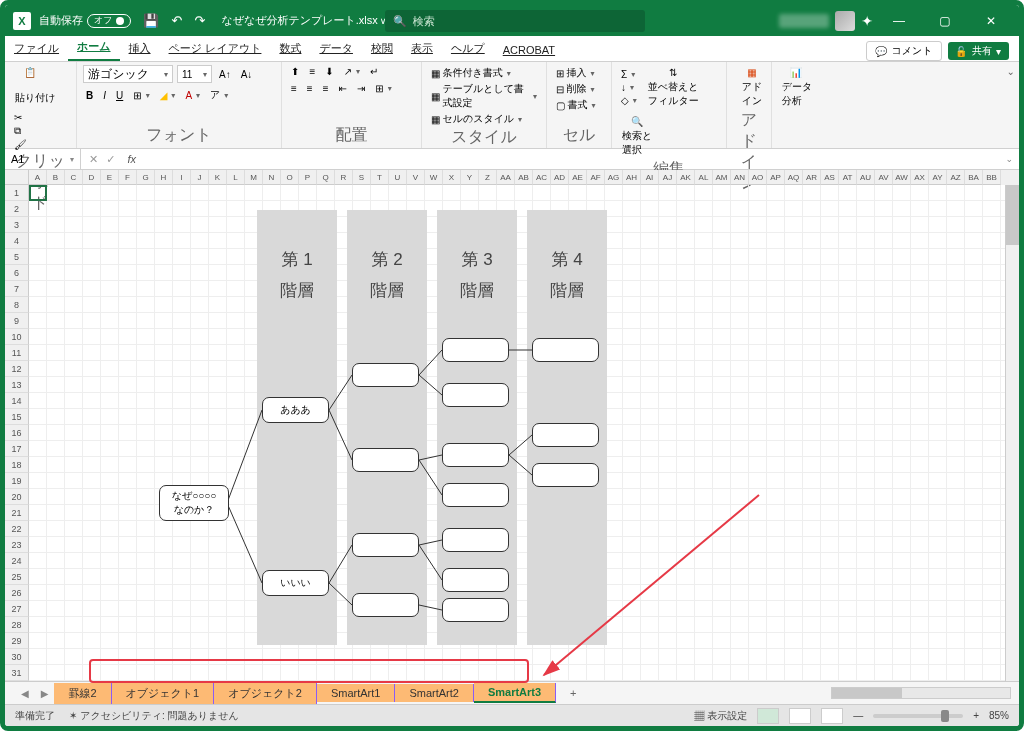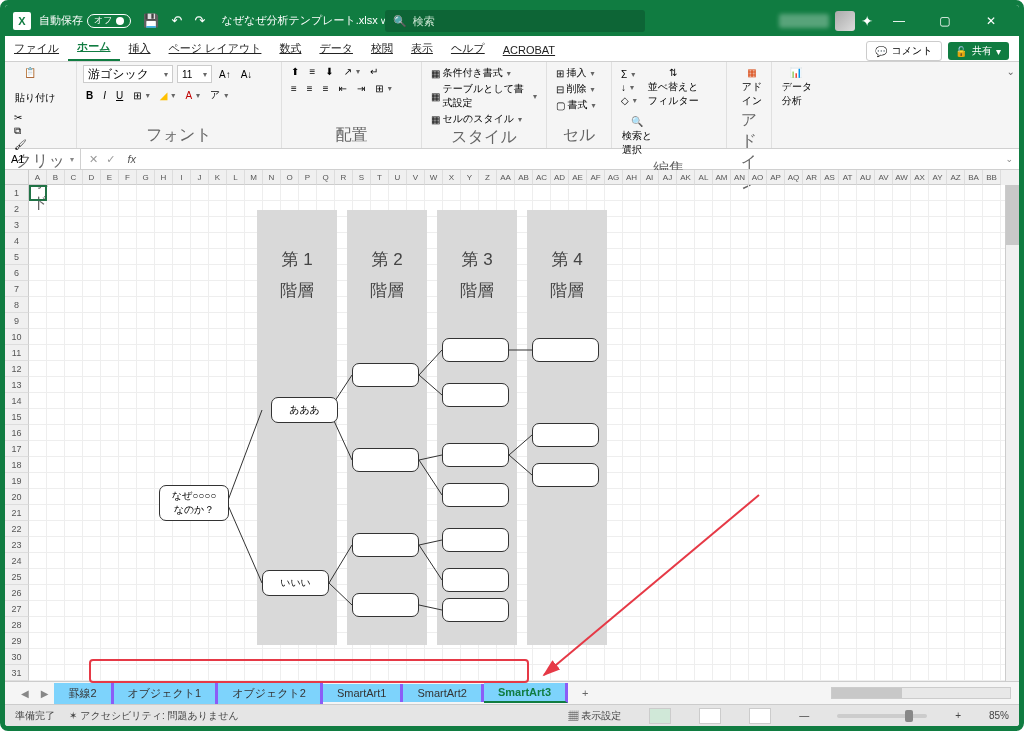--- a/index.html
+++ b/index.html
@@ -56,27 +56,27 @@
   
   .band { position:absolute; background:#d9d9d9; top:25px; height:435px; width:80px;}
   .band-label { text-align:center; font-size:17px; color:#444; padding:35px 6px 0; line-height:1.8;}
   .node { position:absolute; border:1.5px solid #333; border-radius:7px; background:#fff; font-size:10px; display:flex; align-items:center; justify-content:center; text-align:center; padding:2px;}
   .svg-lines { position:absolute; left:0; top:0; pointer-events:none;}
 
   .annotation { position:absolute; color:#e63946; font-size:21px; font-weight:500;}
   .arrow-svg { position:absolute; pointer-events:none;}
 
   .tabs-bar { height:23px; border-top:1px solid #ccc; background:#f5f5f5; display:flex; align-items:center; font-size:11px; padding-left:10px;}
-  .shtab { padding:3px 14px; border-right:3px solid #8b5cf6; cursor:pointer; background:#7dd3fc; color:#333;}
+  .shtab { padding:3px 14px; border-right:1px solid #8b5cf6; cursor:pointer; background:#fdba74; color:#333;}
   .shtab.active { border-bottom:2px solid #107c41; color:#107c41; font-weight:600;}
   .shnav { color:#888; padding:0 6px; cursor:pointer; font-size:10px;}
   .addsh { padding:0 14px; color:#666; cursor:pointer;}
 
   .statusbar { height:22px; background:#e5e5e5; border-top:1px solid #ccc; display:flex; align-items:center; font-size:10px; color:#444; padding:0 10px;}
-  .sb-right { margin-left:auto; display:flex; align-items:center; gap:28px;}
+  .sb-right { margin-left:auto; display:flex; align-items:center; gap:10px;}
   .viewbtn { width:22px; height:16px; border:1px solid #ccc; background:#fff; cursor:pointer;}
   .viewbtn.active{background:#d0e8d8;}
   .zoomslider { width:90px; height:4px; background:#ccc; position:relative; border-radius:2px;}
   .zoomslider .thumb { position:absolute; width:8px; height:12px; background:#888; top:-4px; left:75%; border-radius:2px;}
   
   .tab-highlight { position:absolute; border:2px solid #e63946; border-radius:4px; pointer-events:none;}
 </style>
 </head>
 <body>
 
@@ -381,21 +381,21 @@
           <line x1="390" y1="360" x2="413" y2="395"></line>
         <line x1="390" y1="420" x2="413" y2="425"></line>
         <line x1="480" y1="165" x2="503" y2="165"></line>
         <line x1="480" y1="270" x2="503" y2="250"></line>
           <line x1="480" y1="270" x2="503" y2="290"></line>
       </g>
     </svg>
 
     <div class="node" style="left:130px; top:300px; width:70px; height:36px; white-space:pre;">なぜ○○○○
 なのか？</div>
-    <div class="node" style="left:242px; top:212px; width:67px; height:26px;">あああ</div>
+    <div class="node" style="left:233px; top:212px; width:67px; height:26px;">あああ</div>
     <div class="node" style="left:233px; top:385px; width:67px; height:26px;">いいい</div>
     <div class="node" style="left:323px; top:178px; width:67px; height:24px;"></div>
     <div class="node" style="left:323px; top:263px; width:67px; height:24px;"></div>
     <div class="node" style="left:323px; top:348px; width:67px; height:24px;"></div>
     <div class="node" style="left:323px; top:408px; width:67px; height:24px;"></div>
     <div class="node" style="left:413px; top:153px; width:67px; height:24px;"></div>
     <div class="node" style="left:413px; top:198px; width:67px; height:24px;"></div>
     <div class="node" style="left:413px; top:258px; width:67px; height:24px;"></div>
     <div class="node" style="left:413px; top:298px; width:67px; height:24px;"></div>
     <div class="node" style="left:413px; top:343px; width:67px; height:24px;"></div>

